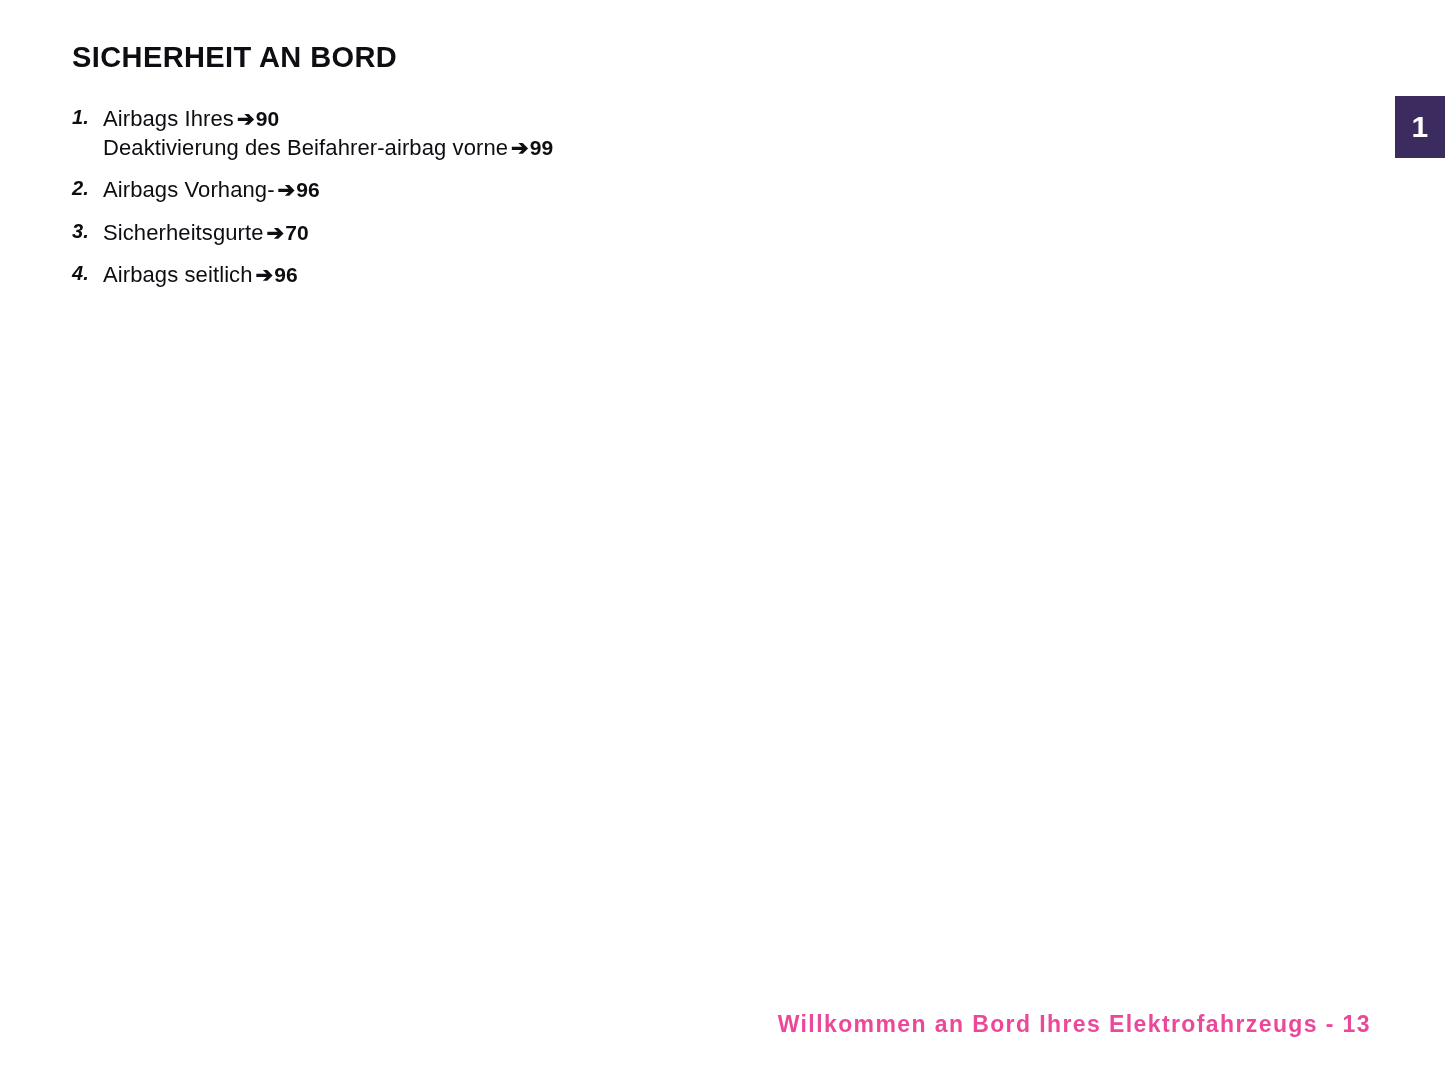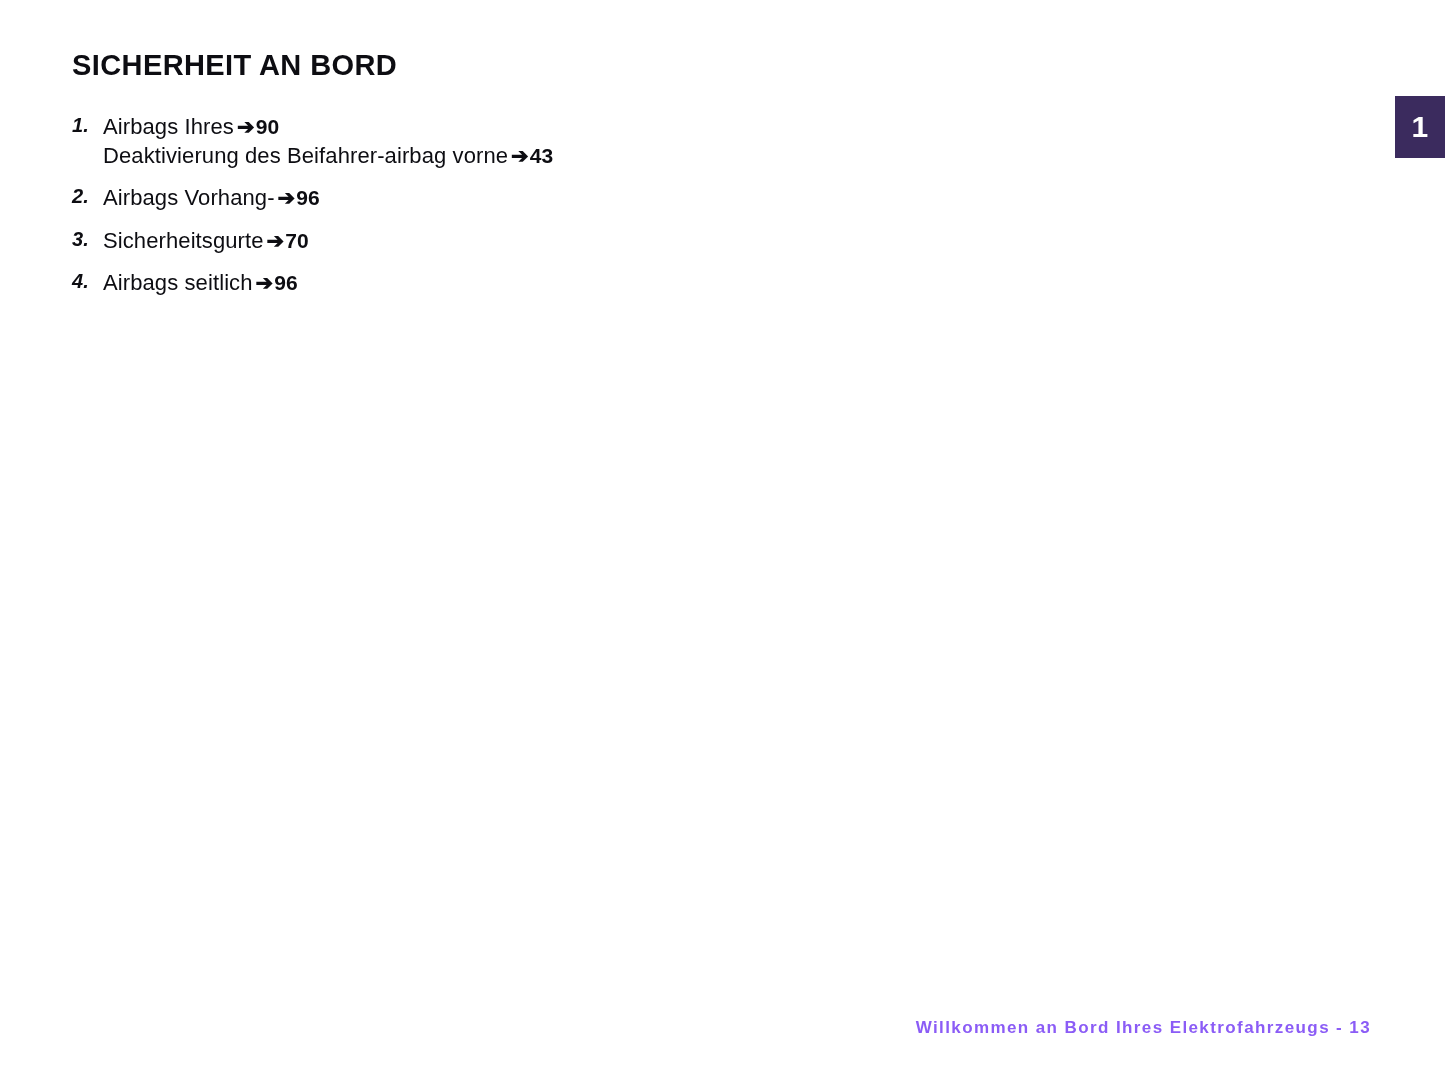--- a/index.html
+++ b/index.html
@@ -30,21 +30,21 @@
     display: flex;
     align-items: center;
     justify-content: center;
     font-size: 30px;
     font-weight: 700;
     letter-spacing: 0.5px;
   }
   .content {
     position: absolute;
     left: 72px;
-    top: 50px;
+    top: 42px;
     width: 640px;
   }
   .page-title {
     font-size: 29px;
     font-weight: 700;
     letter-spacing: 0.4px;
     margin: 0 0 30px 0;
     line-height: 1.1;
   }
   ol.item-list {
@@ -75,44 +75,44 @@
     font-size: 21px;
   }
   .pagenum {
     font-weight: 700;
     font-size: 21px;
   }
   .footer {
     position: absolute;
     right: 74px;
     bottom: 32px;
-    font-size: 17px;
+    font-size: 23px;
     font-weight: 700;
     letter-spacing: 1.4px;
-    color: #8b5cf6;
+    color: #ec4899;
     white-space: nowrap;
   }
 </style>
 </head>
 <body>
 
 <div class="page">
 
   <div class="chapter-tab" style="background: rgb(59, 43, 94);">
     <span>1</span>
   </div>
 
   <div class="content">
 
     <h1 class="page-title">SICHERHEIT AN BORD</h1>
 
     <ol class="item-list">
 
       <li>
-        <span class="num">1.</span><span>Airbags Ihres</span><span class="arrow">➔</span><span class="pagenum">90</span><br><span>Deaktivierung des Beifahrer-airbag vorne</span><span class="arrow">➔</span><span class="pagenum">43</span>
+        <span class="num">1.</span><span>Airbags Ihres</span><span class="arrow">➔</span><span class="pagenum">90</span><br><span>Deaktivierung des Beifahrer-airbag vorne</span><span class="arrow">➔</span><span class="pagenum">99</span>
       </li>
 
       <li>
         <span class="num">2.</span><span>Airbags Vorhang-</span><span class="arrow">➔</span><span class="pagenum">96</span>
       </li>
 
       <li>
         <span class="num">3.</span><span>Sicherheitsgurte</span><span class="arrow">➔</span><span class="pagenum">70</span>
       </li>
 

